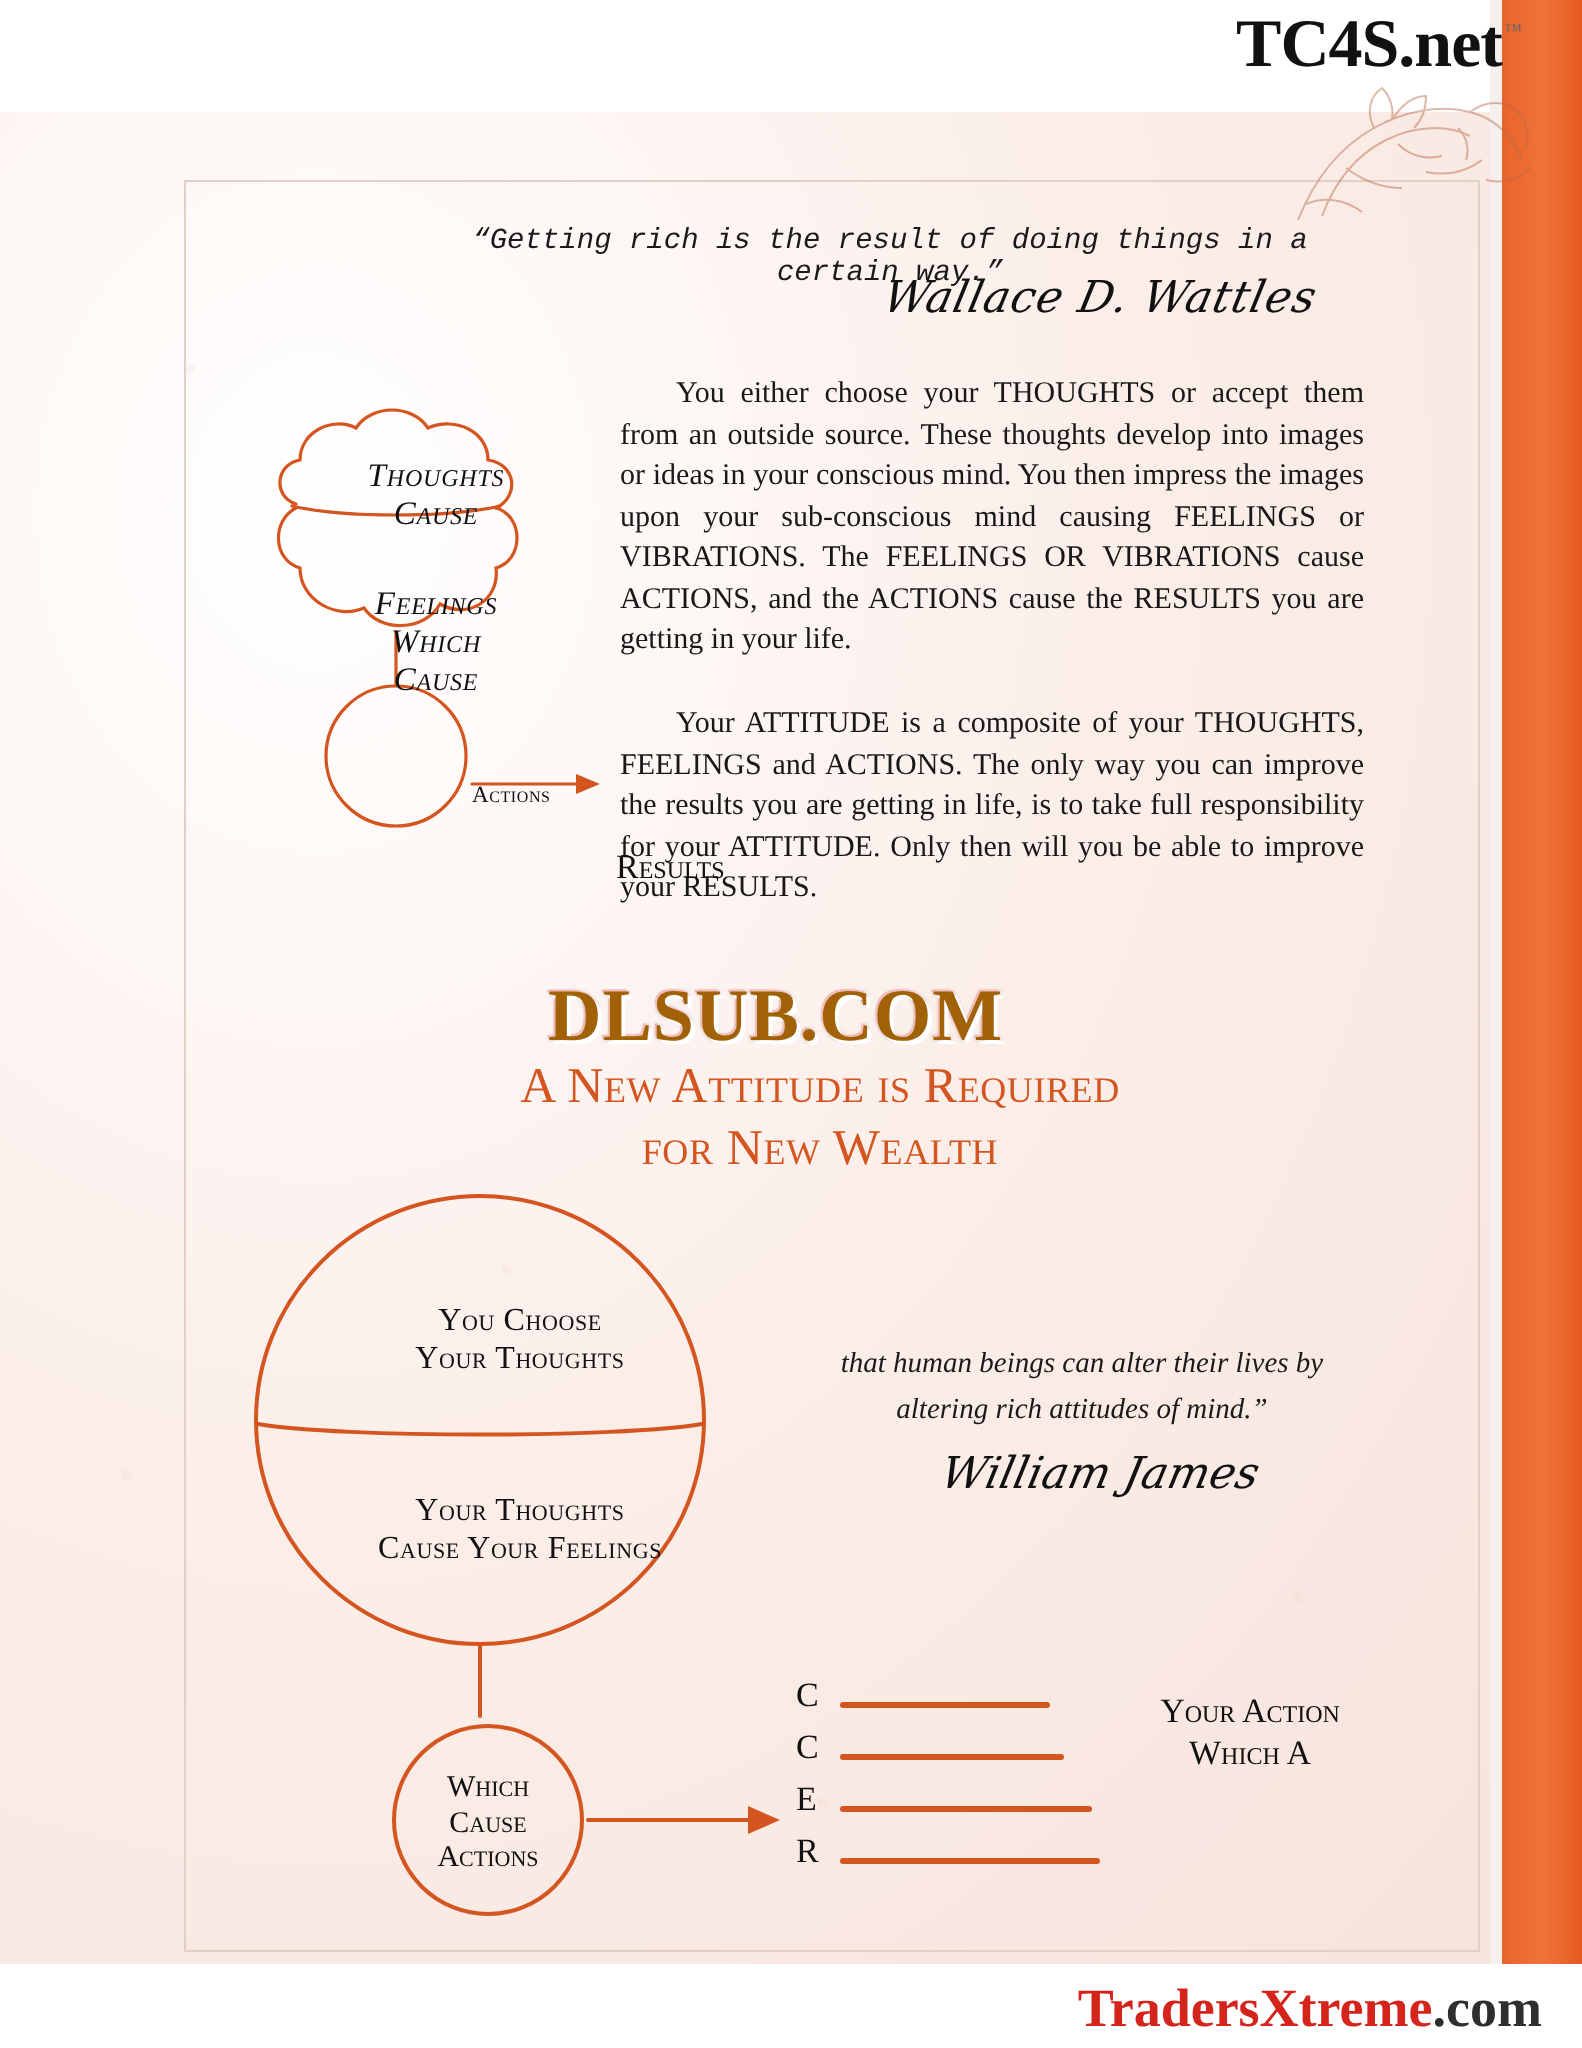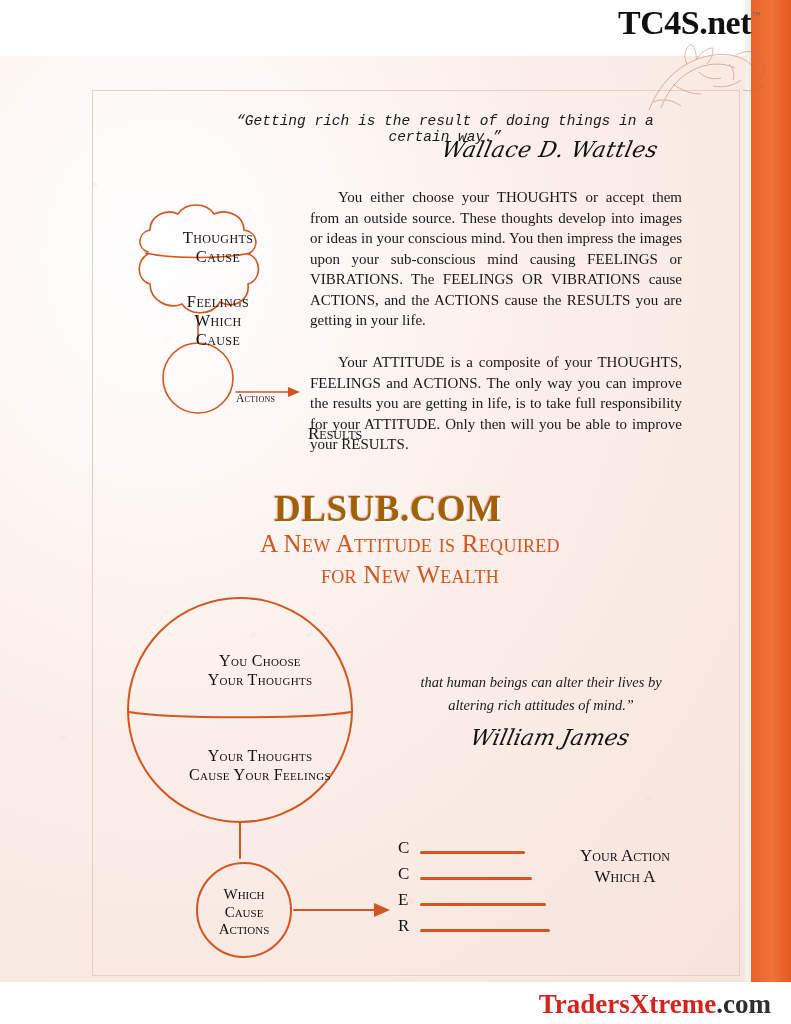--- a/index.html
+++ b/index.html
@@ -144,20 +144,21 @@
   
   .diagram1 { position: absolute; left: 128px; top: 196px; width: 270px; height: 260px; }
   .d1-label {
     position: absolute;
     text-align: center;
     font-variant: small-caps;
     color: #111;
     font-size: 16.5px;
     line-height: 19px;
     letter-spacing: 0.4px;
+    font-style: italic;
   }
   #d1-thoughts { left: 20px; top: 32px; width: 140px; }
   #d1-feelings { left: 18px; top: 96px; width: 144px; }
   #d1-results {
     position: absolute; left: 180px; top: 207px;
     font-variant: small-caps; font-size: 17px; color: #111; margin-top: 21px;
   }
   #d1-actions {
     position: absolute; left: 108px; top: 196px;
     font-variant: small-caps; font-size: 11.5px; color: #111;

